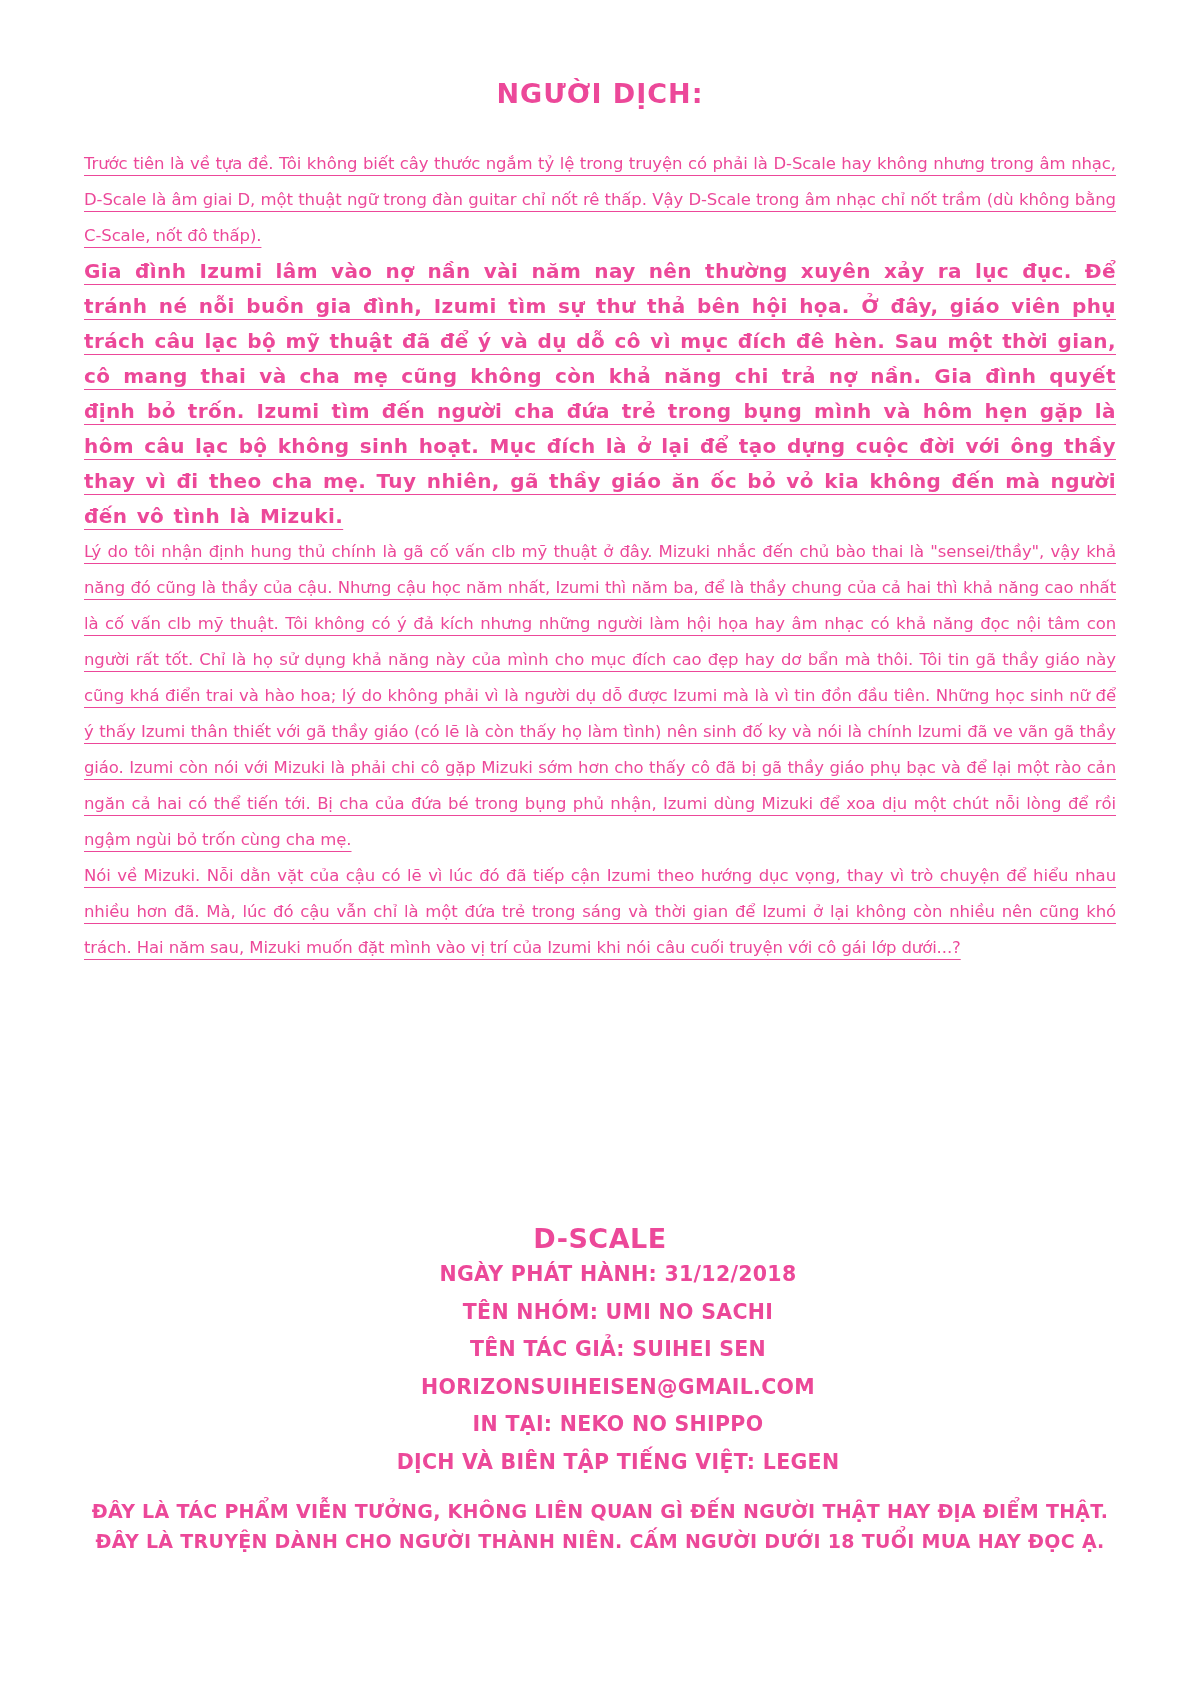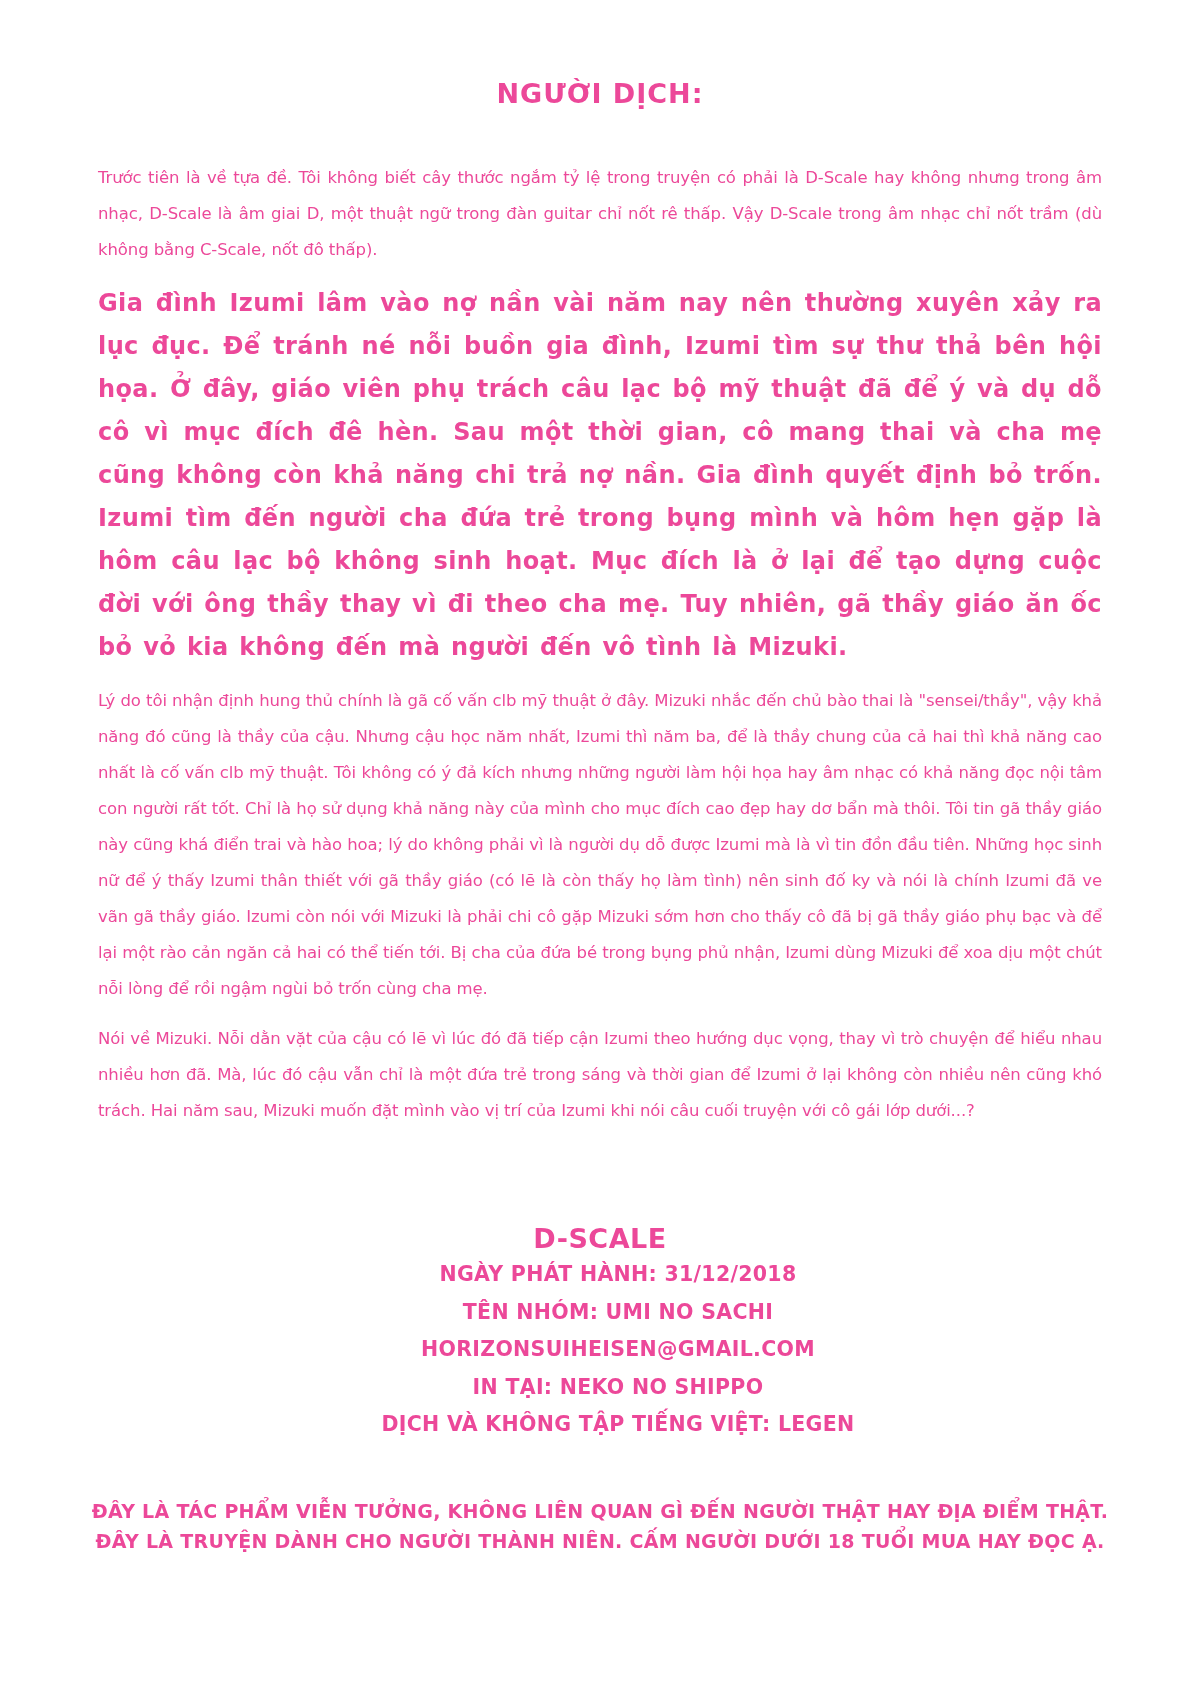--- a/index.html
+++ b/index.html
@@ -23,34 +23,35 @@
     font-weight: bold;
     letter-spacing: 1px;
   }
   .body-text {
     position: absolute;
     top: 146px;
     left: 84px;
     width: 1032px;
   }
   .body-text p {
-    margin: 14px;
+    margin: 0;
     text-align: justify;
+    text-decoration: underline;
     text-decoration-thickness: 1px;
     text-underline-offset: 6px;
   }
   .para-light {
     font-size: 16.5px;
     line-height: 36px;
     font-weight: normal;
     letter-spacing: -0.1px;
   }
   .para-bold {
-    font-size: 24px;
-    line-height: 43px;
+    font-size: 20px;
+    line-height: 35px;
     font-weight: bold;
     letter-spacing: 0.4px;
     word-spacing: 2px;
   }
   .credits {
     position: absolute;
     top: 1222px;
     left: 0;
     width: 100%;
     text-align: center;
@@ -92,23 +93,24 @@
     <p class="para-light">Trước tiên là về tựa đề. Tôi không biết cây thước ngắm tỷ lệ trong truyện có phải là D-Scale hay không nhưng trong âm nhạc, D-Scale là âm giai D, một thuật ngữ trong đàn guitar chỉ nốt rê thấp. Vậy D-Scale trong âm nhạc chỉ nốt trầm (dù không bằng C-Scale, nốt đô thấp).</p>
     <p class="para-bold">Gia đình Izumi lâm vào nợ nần vài năm nay nên thường xuyên xảy ra lục đục. Để tránh né nỗi buồn gia đình, Izumi tìm sự thư thả bên hội họa. Ở đây, giáo viên phụ trách câu lạc bộ mỹ thuật đã để ý và dụ dỗ cô vì mục đích đê hèn. Sau một thời gian, cô mang thai và cha mẹ cũng không còn khả năng chi trả nợ nần. Gia đình quyết định bỏ trốn. Izumi tìm đến người cha đứa trẻ trong bụng mình và hôm hẹn gặp là hôm câu lạc bộ không sinh hoạt. Mục đích là ở lại để tạo dựng cuộc đời với ông thầy thay vì đi theo cha mẹ. Tuy nhiên, gã thầy giáo ăn ốc bỏ vỏ kia không đến mà người đến vô tình là Mizuki.</p>
     <p class="para-light">Lý do tôi nhận định hung thủ chính là gã cố vấn clb mỹ thuật ở đây. Mizuki nhắc đến chủ bào thai là "sensei/thầy", vậy khả năng đó cũng là thầy của cậu. Nhưng cậu học năm nhất, Izumi thì năm ba, để là thầy chung của cả hai thì khả năng cao nhất là cố vấn clb mỹ thuật. Tôi không có ý đả kích nhưng những người làm hội họa hay âm nhạc có khả năng đọc nội tâm con người rất tốt. Chỉ là họ sử dụng khả năng này của mình cho mục đích cao đẹp hay dơ bẩn mà thôi. Tôi tin gã thầy giáo này cũng khá điển trai và hào hoa; lý do không phải vì là người dụ dỗ được Izumi mà là vì tin đồn đầu tiên. Những học sinh nữ để ý thấy Izumi thân thiết với gã thầy giáo (có lẽ là còn thấy họ làm tình) nên sinh đố ky và nói là chính Izumi đã ve vãn gã thầy giáo. Izumi còn nói với Mizuki là phải chi cô gặp Mizuki sớm hơn cho thấy cô đã bị gã thầy giáo phụ bạc và để lại một rào cản ngăn cả hai có thể tiến tới. Bị cha của đứa bé trong bụng phủ nhận, Izumi dùng Mizuki để xoa dịu một chút nỗi lòng để rồi ngậm ngùi bỏ trốn cùng cha mẹ.</p>
     <p class="para-light">Nói về Mizuki. Nỗi dằn vặt của cậu có lẽ vì lúc đó đã tiếp cận Izumi theo hướng dục vọng, thay vì trò chuyện để hiểu nhau nhiều hơn đã. Mà, lúc đó cậu vẫn chỉ là một đứa trẻ trong sáng và thời gian để Izumi ở lại không còn nhiều nên cũng khó trách. Hai năm sau, Mizuki muốn đặt mình vào vị trí của Izumi khi nói câu cuối truyện với cô gái lớp dưới...?</p>
   </div>
 
   <div class="credits">
     <div class="credits-title">D-SCALE</div>
     <div class="credits-line">NGÀY PHÁT HÀNH: 31/12/2018</div>
     <div class="credits-line">TÊN NHÓM: UMI NO SACHI</div>
+    <div class="credits-line">TÊN TÁC GIẢ: SUIHEI SEN</div>
     <div class="credits-line">HORIZONSUIHEISEN@GMAIL.COM</div>
     <div class="credits-line">IN TẠI: NEKO NO SHIPPO</div>
-    <div class="credits-line">DỊCH VÀ KHÔNG TẬP TIẾNG VIỆT: LEGEN</div>
+    <div class="credits-line">DỊCH VÀ BIÊN TẬP TIẾNG VIỆT: LEGEN</div>
   </div>
 
   <div class="disclaimer">
     <div class="disclaimer-line">ĐÂY LÀ TÁC PHẨM VIỄN TƯỞNG, KHÔNG LIÊN QUAN GÌ ĐẾN NGƯỜI THẬT HAY ĐỊA ĐIỂM THẬT.</div>
     <div class="disclaimer-line">ĐÂY LÀ TRUYỆN DÀNH CHO NGƯỜI THÀNH NIÊN. CẤM NGƯỜI DƯỚI 18 TUỔI MUA HAY ĐỌC Ạ.</div>
   </div>
 
 </div>
 
 </body></html>

